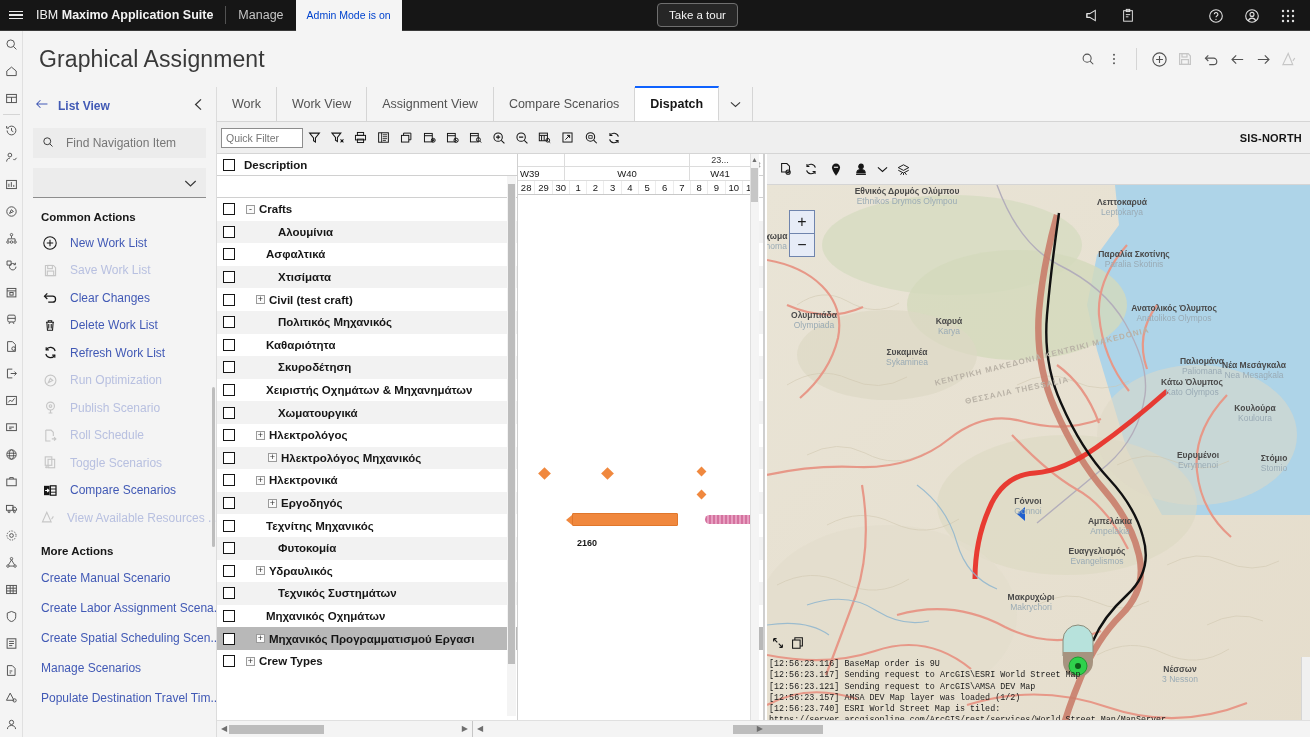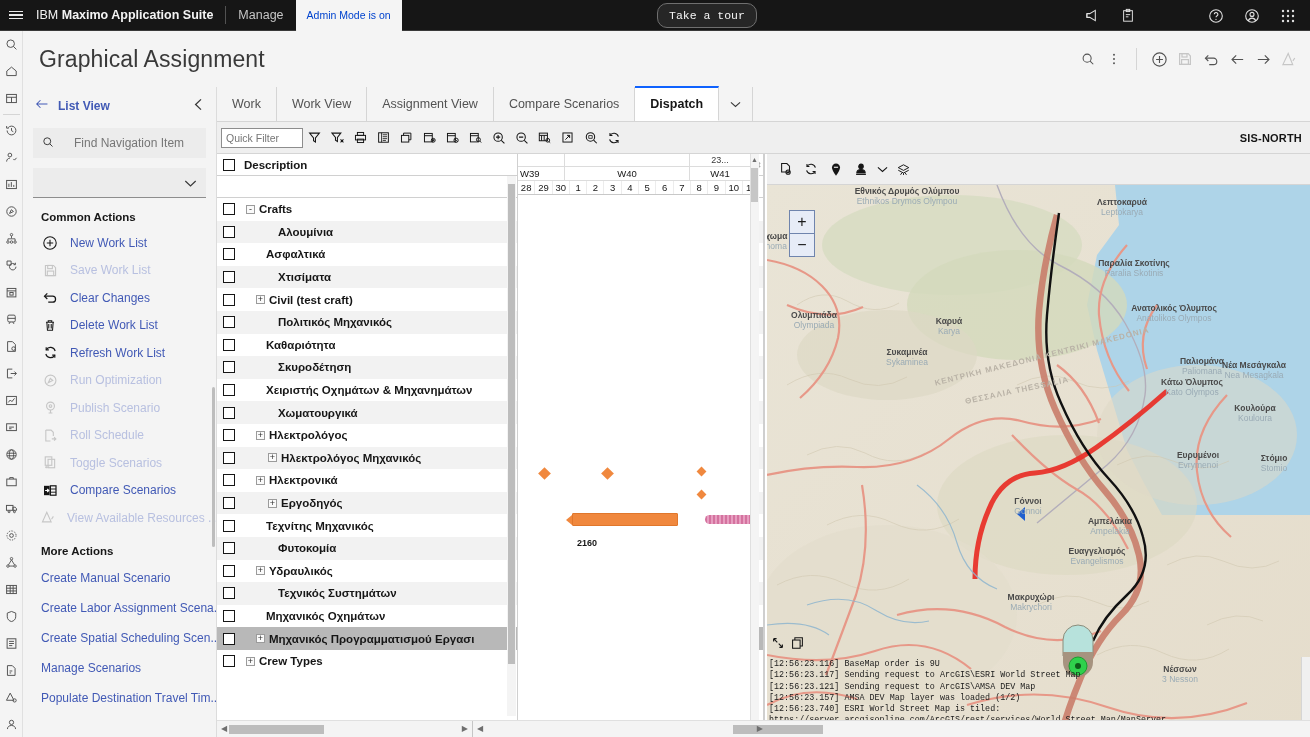--- a/index.html
+++ b/index.html
@@ -24,21 +24,21 @@
   .tb-brand .light { font-weight:400; }
   .tb-sep { width:1px; height:18px; background:#525252; }
   .tb-manage { color:#c6c6c6; font-size:12.5px; padding:0 12px; white-space:nowrap; }
   .tb-admin {
     background:#f4f4f4; color:#0043ce; font-size:10.5px;
     border-radius:11px; padding:20px 11px; white-space:nowrap;
   }
   .tb-tour {
     position:absolute; left:657px; top:3px;
     background:#262626; border:1px solid #6f6f6f; color:#f4f4f4;
-    font-size:11.5px; padding:5px 11px; border-radius:10px; white-space:nowrap;font-family:Liberation Mono, monospace;
+    font-size:11.5px; padding:5px 11px; border-radius:4px; white-space:nowrap;
   }
   .tb-right { position:absolute; right:4px; top:0; height:31px; display:flex; align-items:center; }
   .tb-ico { width:36px; height:31px; display:flex; align-items:center; justify-content:center; color:#e0e0e0; }
   .tb-ico svg { display:block; }
 
   
   .rail {
     position:absolute; top:31px; left:0; width:23px; height:706px;
     background:#f4f4f4; border-right:1px solid #e0e0e0;
     display:flex; flex-direction:column; align-items:center; overflow:hidden;
@@ -60,21 +60,21 @@
   
   .leftpanel {
     position:absolute; top:87px; left:23px; width:194px; height:650px;
     background:#f4f4f4; border-right:1px solid #dcdcdc; overflow:hidden;
   }
   .lp-head { display:flex; align-items:center; height:37px; padding:0 12px; }
   .lp-back { display:flex; align-items:center; gap:9px; color:#4159b5; font-size:12px; font-weight:600; }
   .lp-collapse { margin-left:auto; color:#393939; font-size:13px; }
   .lp-search {
     margin:4px 10px 0 10px; height:30px; background:#ececec;
-    display:flex; align-items:center; gap:20px; padding:0 9px;
+    display:flex; align-items:center; gap:12px; padding:0 9px;
   }
   .lp-search .ph { color:#767676; font-size:12px; }
   .lp-select {
     margin:10px 10px 0 10px; height:30px; background:#ececec;
     display:flex; align-items:center; padding:0 9px; border-bottom:1px solid #8d8d8d;
   }
   .lp-select .chev { margin-left:auto; color:#393939; }
   .lp-secttl { font-size:11.5px; font-weight:700; color:#161616; padding:13px 12px 6px 18px; }
   .lp-act { display:flex; align-items:center; gap:11px; height:27.5px; padding:0 12px 0 18px; }
   .lp-act .ico { width:18px; display:flex; align-items:center; justify-content:center; color:#161616; }
@@ -1144,21 +1144,21 @@
                 <span class="la">Karya</span>
               </div>
               <div class="mlabel center" style="left: 140px; top: 162px;">
                 <span class="gr">Συκαμινέα</span>
                 <span class="la">Sykaminea</span>
               </div>
               <div class="mlabel center" style="left: 355px; top: 12px;">
                 <span class="gr">Λεπτοκαρυά</span>
                 <span class="la">Leptokarya</span>
               </div>
-              <div class="mlabel center" style="left: 367px; top: 64px; margin-top: 9px;">
+              <div class="mlabel center" style="left: 367px; top: 64px;">
                 <span class="gr">Παραλία Σκοτίνης</span>
                 <span class="la">Paralia Skotinis</span>
               </div>
               <div class="mlabel center" style="left: 407px; top: 118px;">
                 <span class="gr">Ανατολικός Όλυμπος</span>
                 <span class="la">Anatolikos Olympos</span>
               </div>
               <div class="mlabel center" style="left: 435px; top: 171px;">
                 <span class="gr">Παλιομάνα</span>
                 <span class="la">Paliomana</span>

